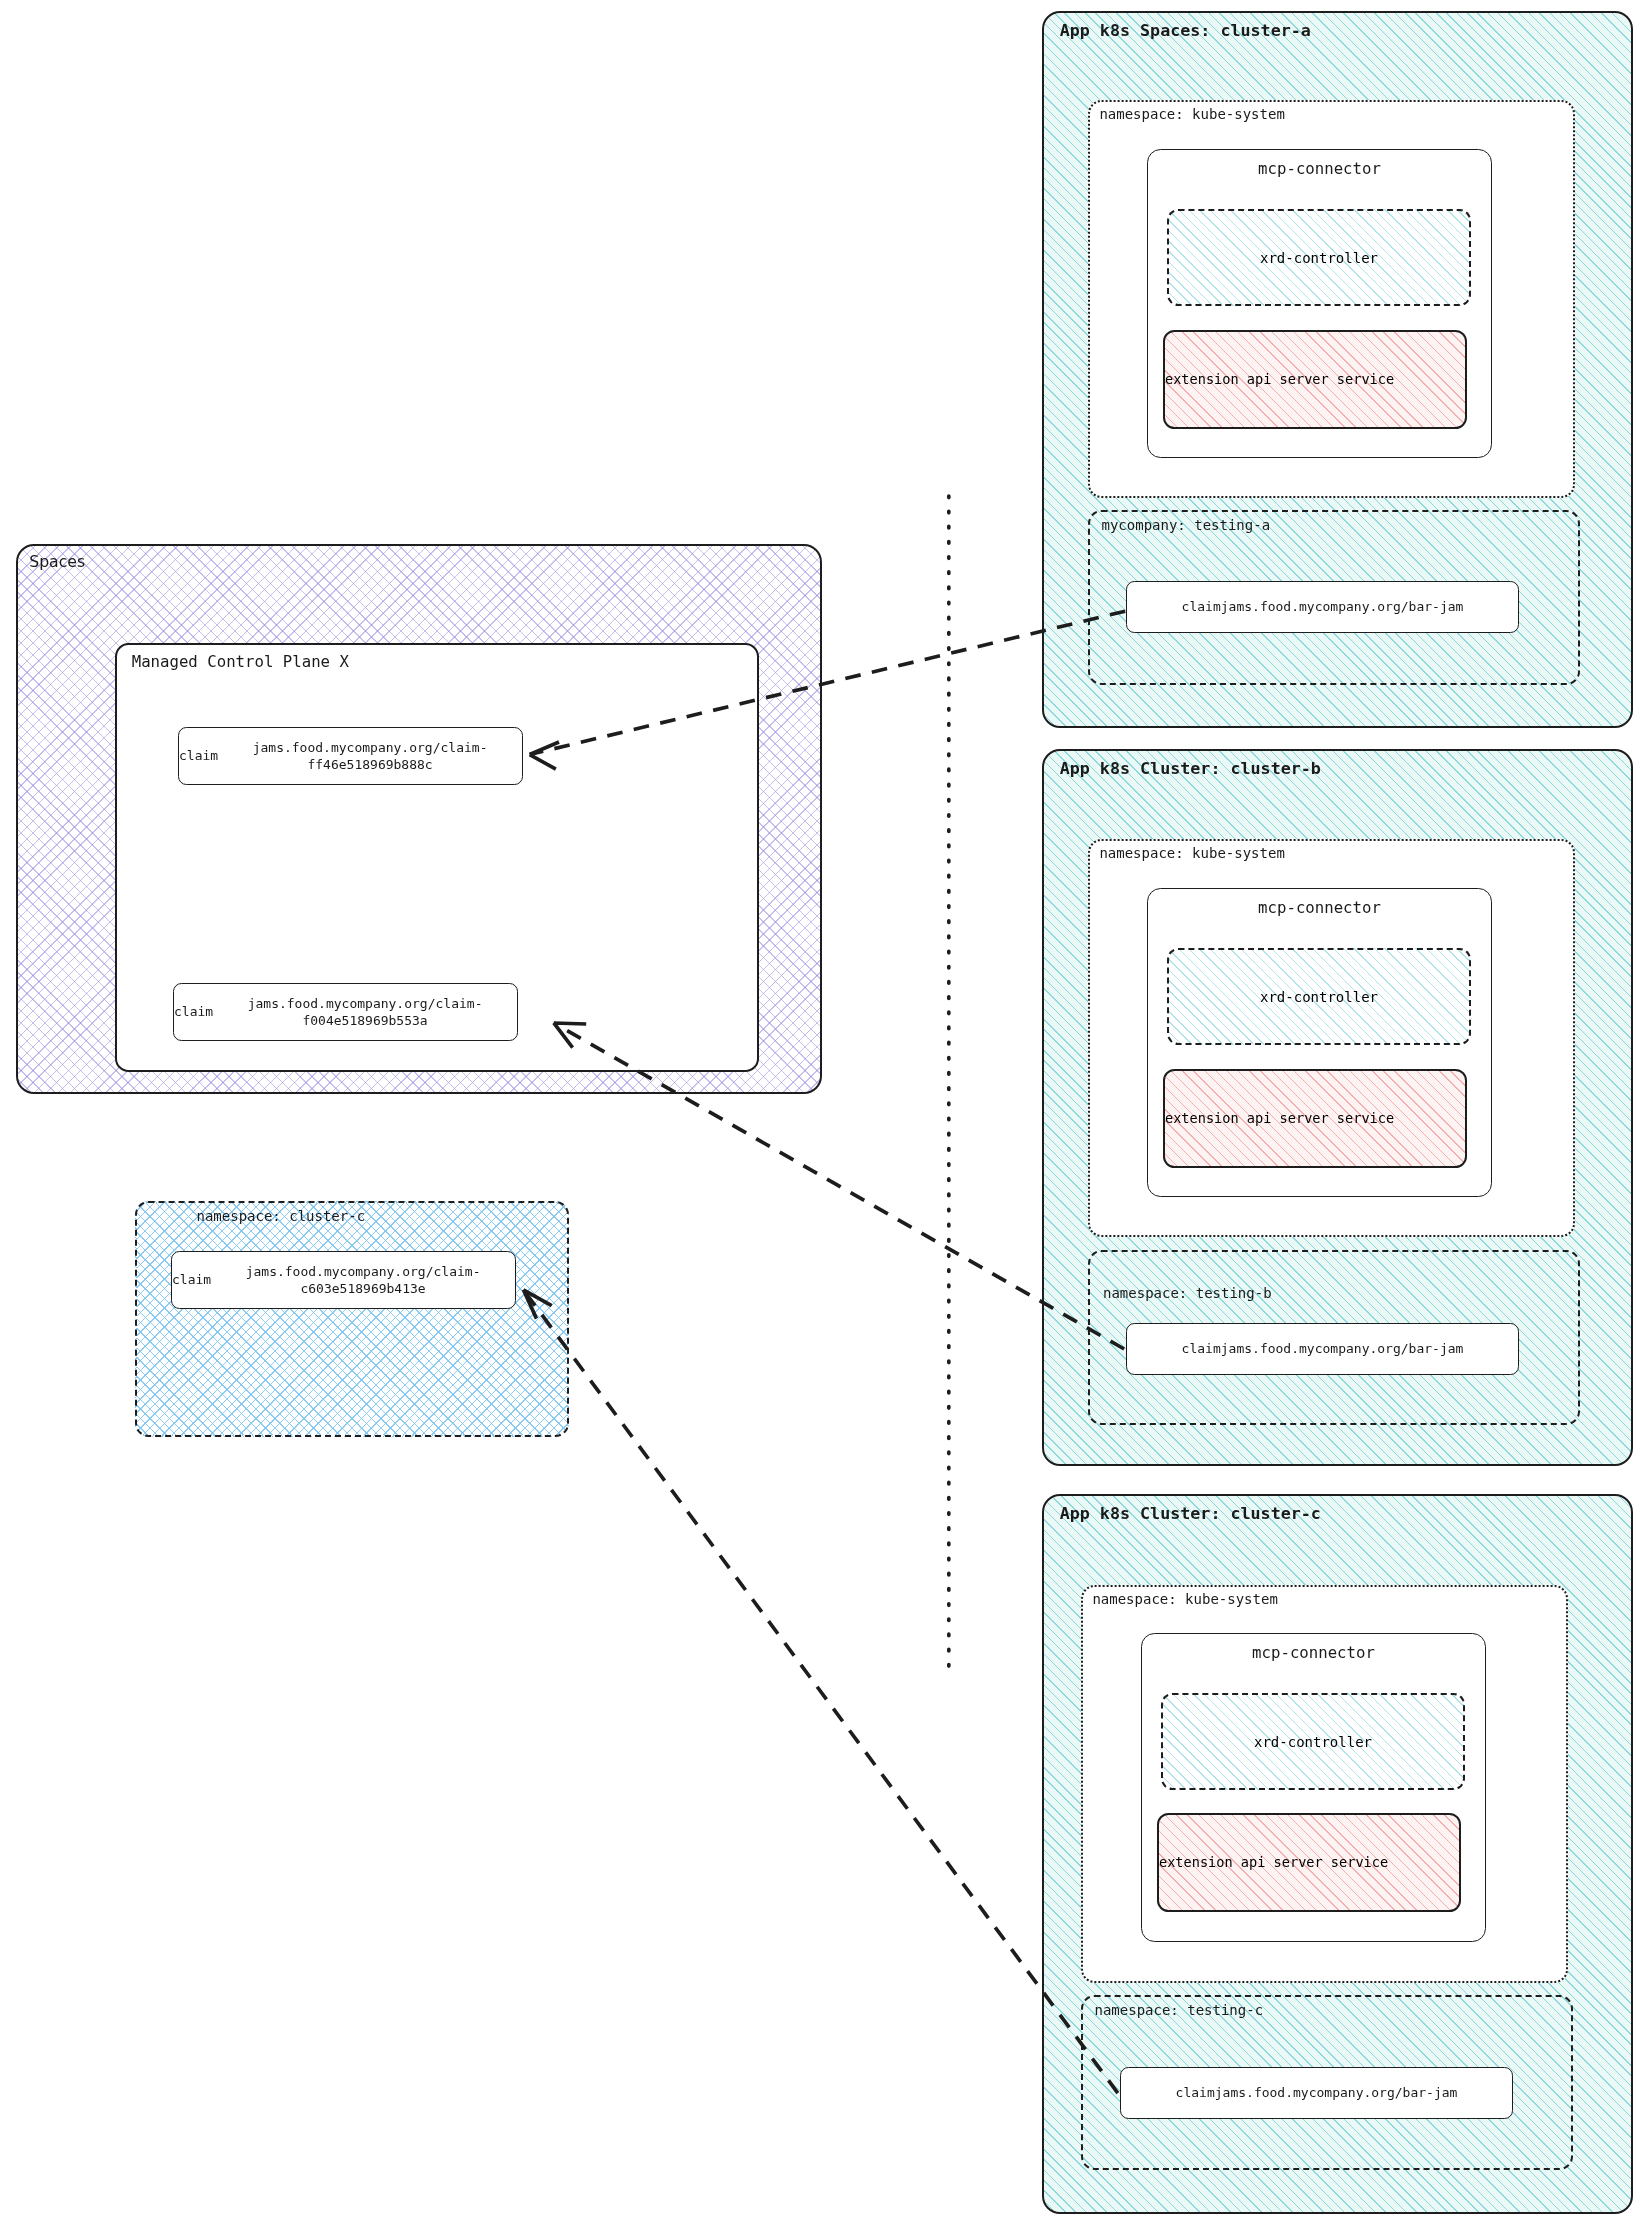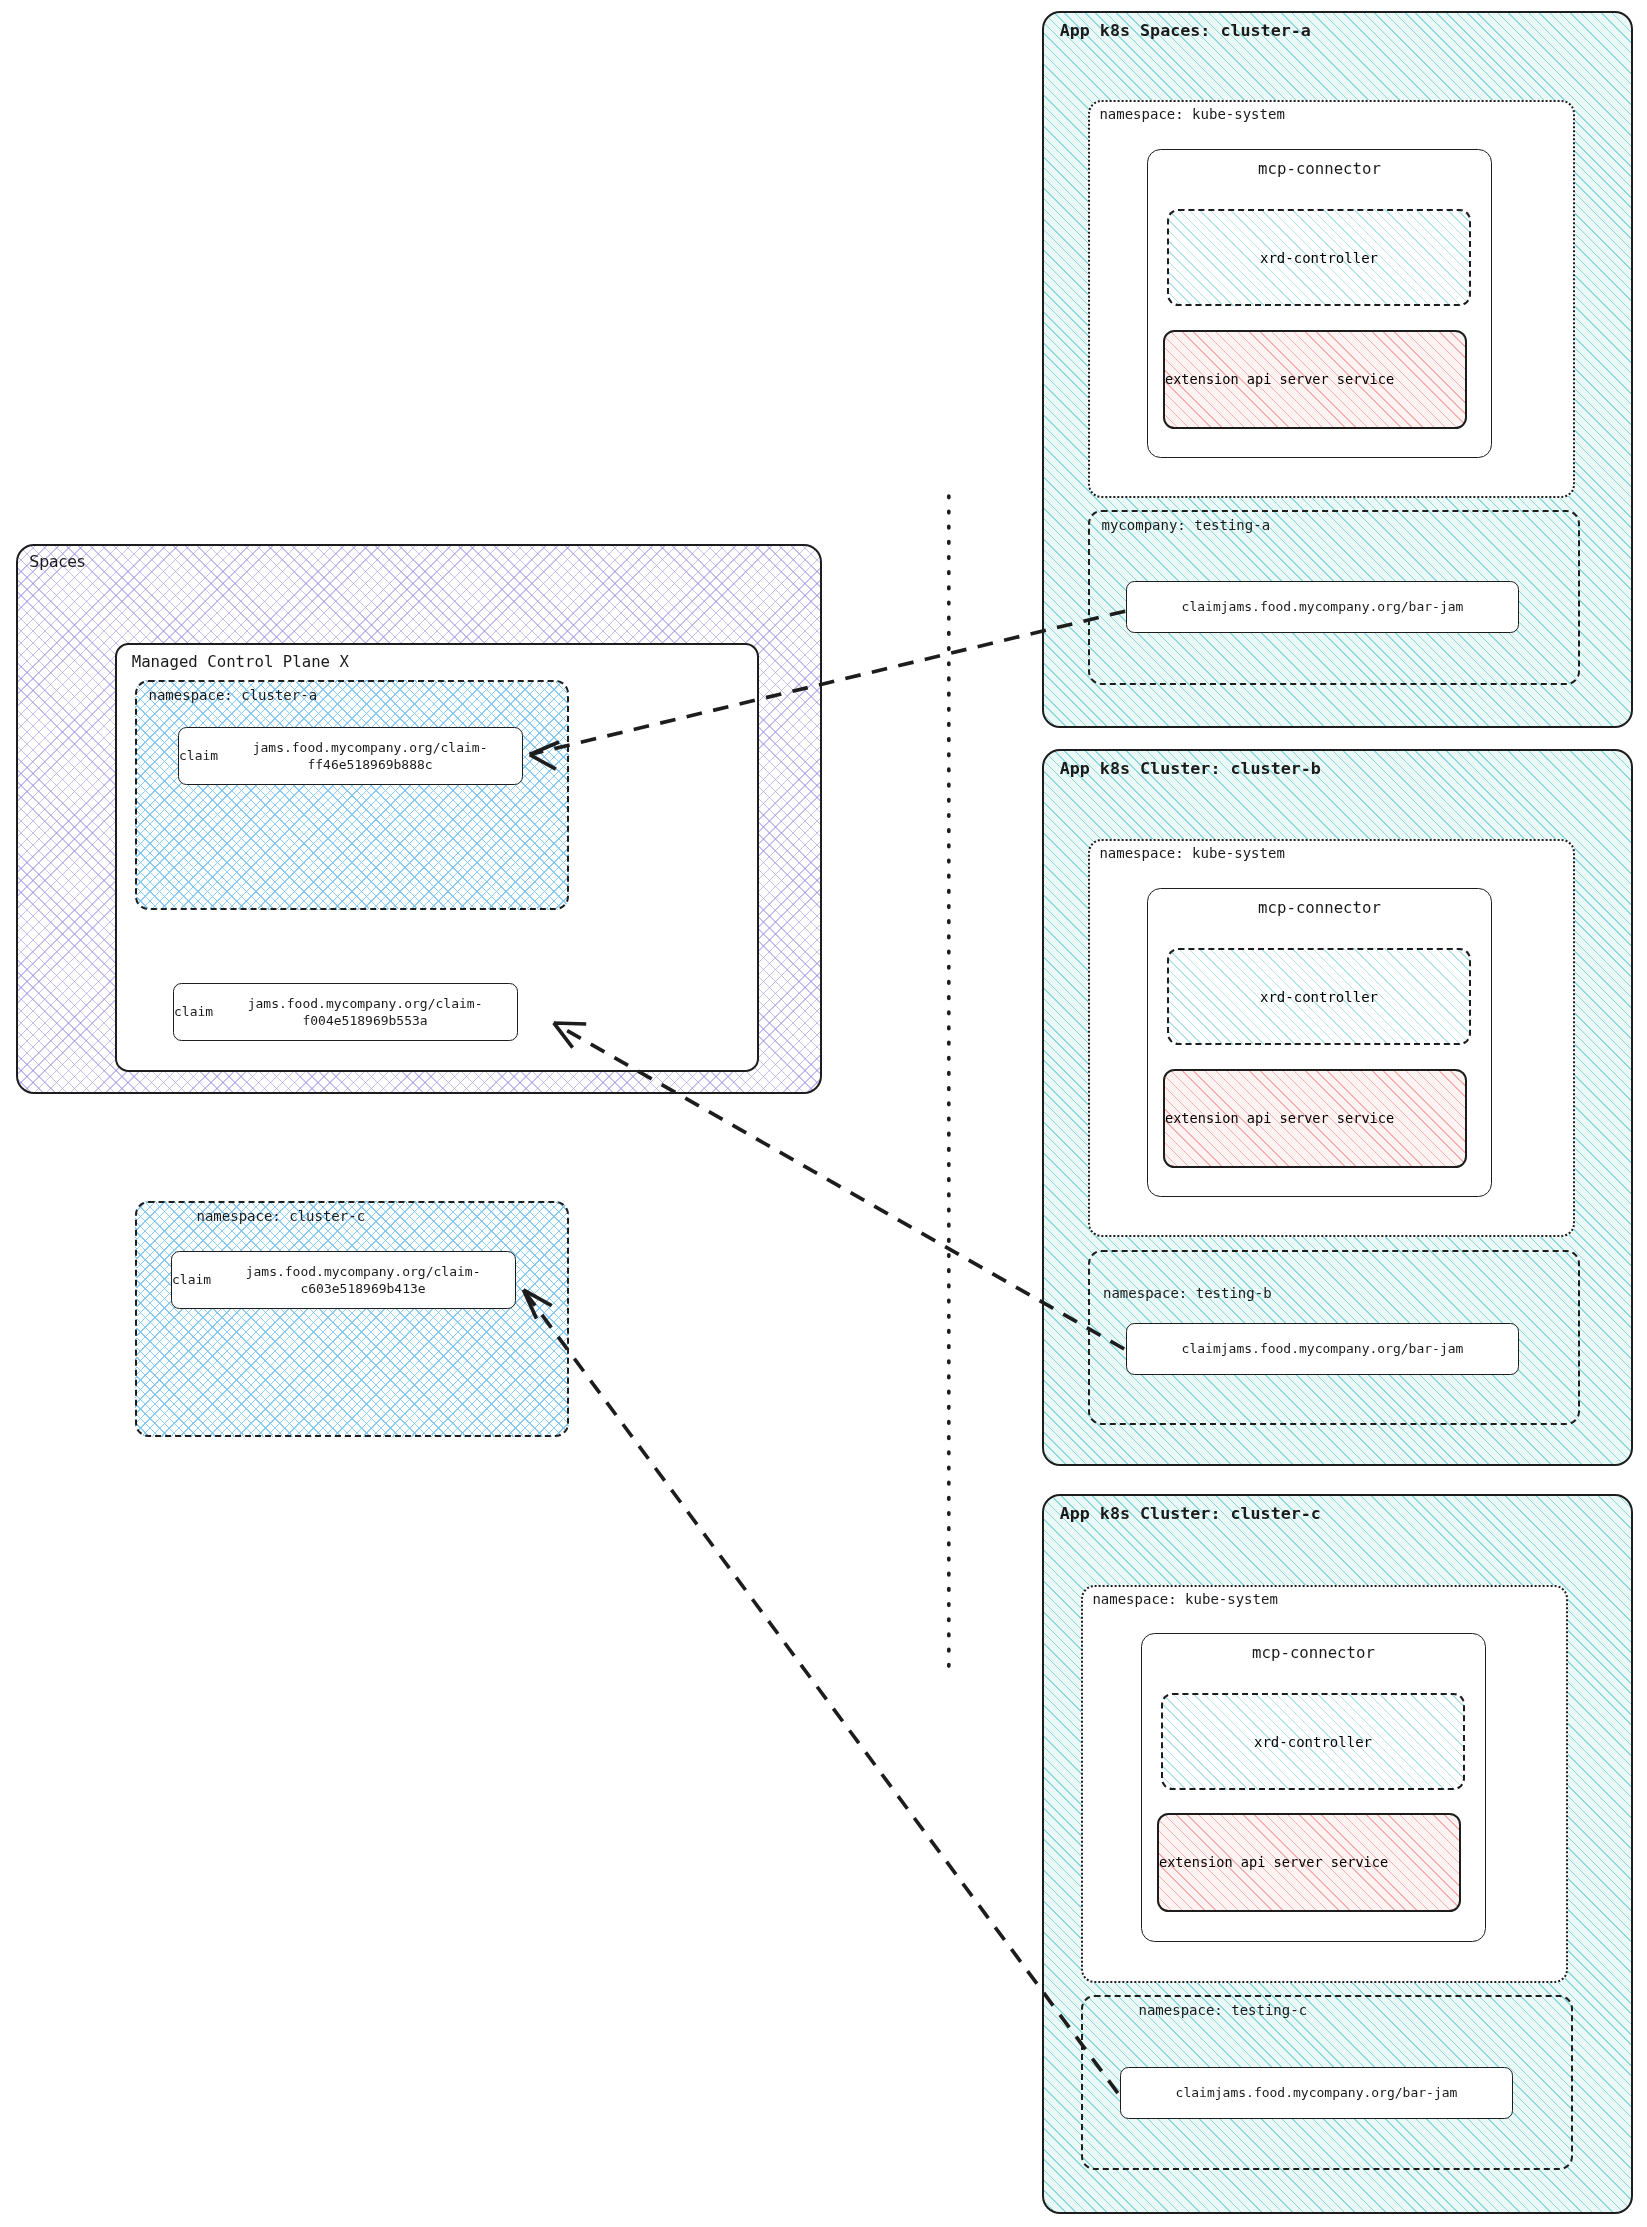--- a/index.html
+++ b/index.html
@@ -96,23 +96,20 @@
 <div class="canvas">
 
   <div class="box spaces" style="left:15.7px;top:544px;width:806px;height:550px;">
     <div class="lbl spaces-label" style="left:11.5px;top:6.3px;">Spaces</div>
   </div>
 
   <div class="box mcp" style="left:115px;top:643px;width:644px;height:429px;">
     <div class="lbl mcp-label" style="left:14.7px;top:7.3px;">Managed Control Plane X</div>
   </div>
 
-  <div class="box ns-blue" style="left:135px;top:680px;width:434px;height:230px;">
-    <div class="lbl ns-label" style="left:11.5px;top:5.2px;">namespace: cluster-a</div>
-  </div>
   <div class="box claim" style="left:178px;top:727px;width:345px;height:58px;">
     <span class="kind">claim</span>
     <span class="ref">jams.food.mycompany.org/claim-ff46e518969b888c</span>
   </div>
 
   <div class="box claim" style="left:173px;top:983px;width:345px;height:58px;">
     <span class="kind">claim</span>
     <span class="ref">jams.food.mycompany.org/claim-f004e518969b553a</span>
   </div>
 
@@ -179,21 +176,21 @@
   <div class="box connector" style="left:1141px;top:1633px;width:345px;height:309px;">
     <div class="lbl connector-title" style="left:0;right:0;text-align:center;top:9.4px;width:100%;">mcp-connector</div>
   </div>
   <div class="box xrd" style="left:1161px;top:1693px;width:304px;height:97px;">
     <span>xrd-controller</span>
   </div>
   <div class="box extapi" style="left:1157px;top:1813px;width:304px;height:99px;">
     <span>extension api server service</span>
   </div>
   <div class="box ns-dash" style="left:1081px;top:1995px;width:492px;height:175px;">
-    <div class="lbl ns-label" style="left:11.5px;top:5.2px;margin-left:44px;">namespace: testing-c</div>
+    <div class="lbl ns-label" style="left:11.5px;top:5.2px;">namespace: testing-c</div>
   </div>
   <div class="box claim" style="left:1120px;top:2067px;width:393px;height:52px;">
     <span class="kind">claim</span>
     <span class="ref">jams.food.mycompany.org/bar-jam</span>
   </div>
 
   <svg class="overlay" viewBox="0 0 3147 4256" xmlns="http://www.w3.org/2000/svg">
 
     <line x1="1813" y1="948" x2="1813" y2="3192" stroke="#1d1d1d" stroke-width="7" stroke-dasharray="3 26" stroke-linecap="round"></line>
 

